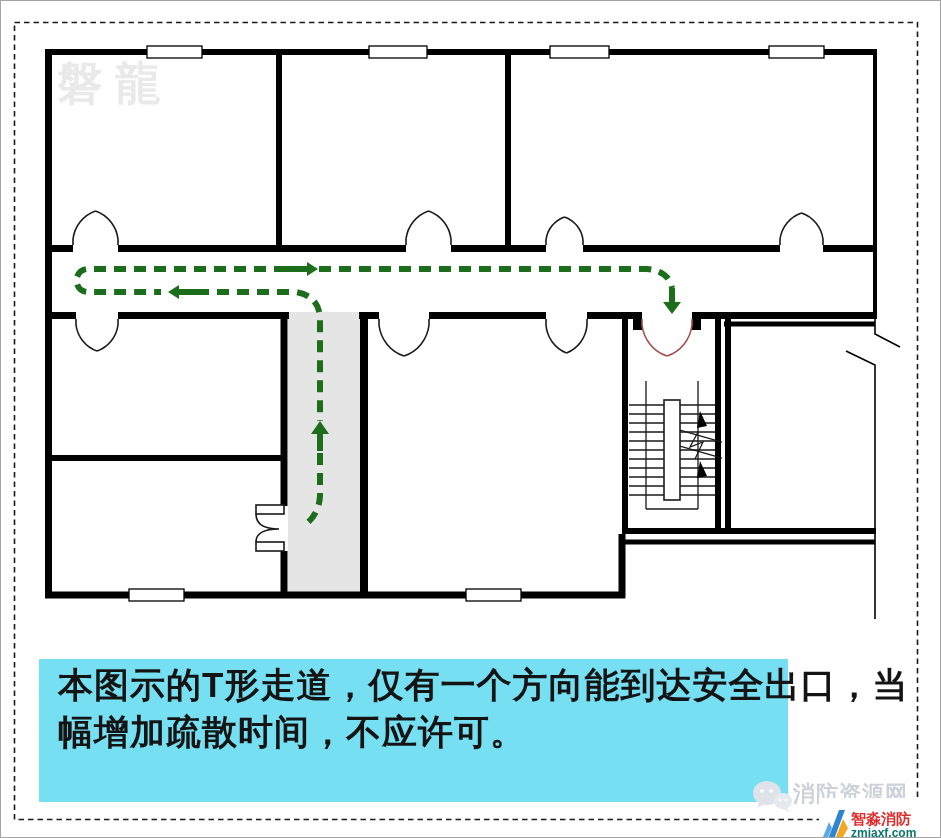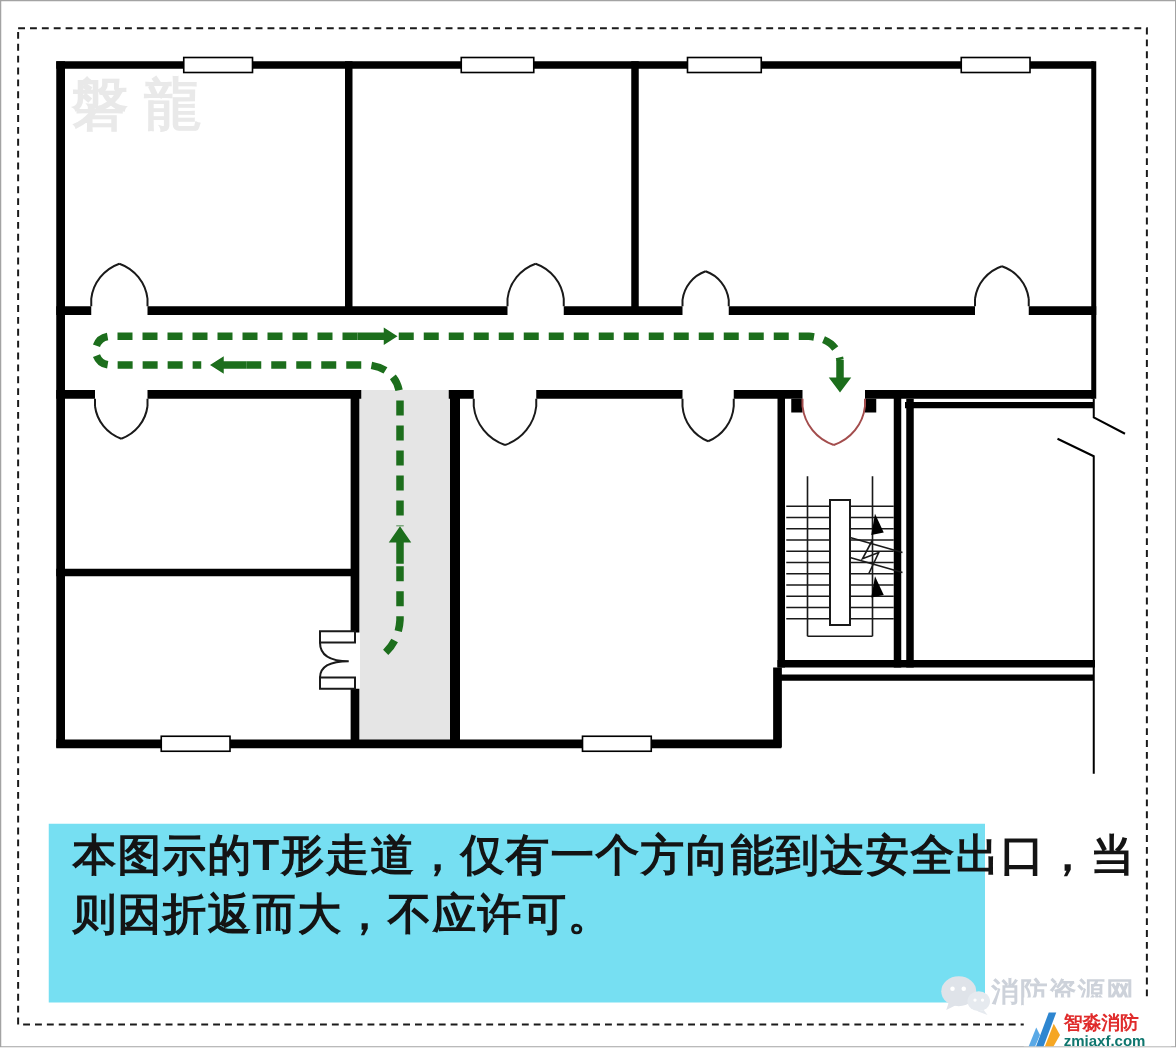--- a/index.html
+++ b/index.html
@@ -138,21 +138,21 @@
       <polygon points="196,288 178,288 178,284 167,291 178,298 178,294 196,294"></polygon>
       <polygon points="668,287 674,287 674,301 680,301 671,313 662,301 668,301"></polygon>
       <polygon points="316,450 316,433 310,433 319,420 328,433 322,433 322,450"></polygon>
     </g>
   </svg>
 
   <div class="plan-watermark">磐龍</div>
 
   <div class="caption-box" style="background:#76dff2;">
     <div class="caption-line">本图示的T形走道，仅有一个方向能到达安全出口，当</div>
-    <div class="caption-line">则因折返而大，不应许可。</div>
+    <div class="caption-line">幅增加疏散时间，不应许可。</div>
   </div>
 
   <div class="site-watermark">
     <svg width="42" height="34" viewBox="0 0 42 34">
       <ellipse cx="16" cy="14" rx="14" ry="12" fill="#dfe3e9"></ellipse>
       <circle cx="11" cy="12" r="1.8" fill="#fff"></circle>
       <circle cx="20" cy="12" r="1.8" fill="#fff"></circle>
       <path d="M8,23 L6,29 L14,25 Z" fill="#dfe3e9"></path>
       <ellipse cx="32" cy="22" rx="9" ry="8" fill="#e6eaef"></ellipse>
       <circle cx="29" cy="21" r="1.3" fill="#fff"></circle>

